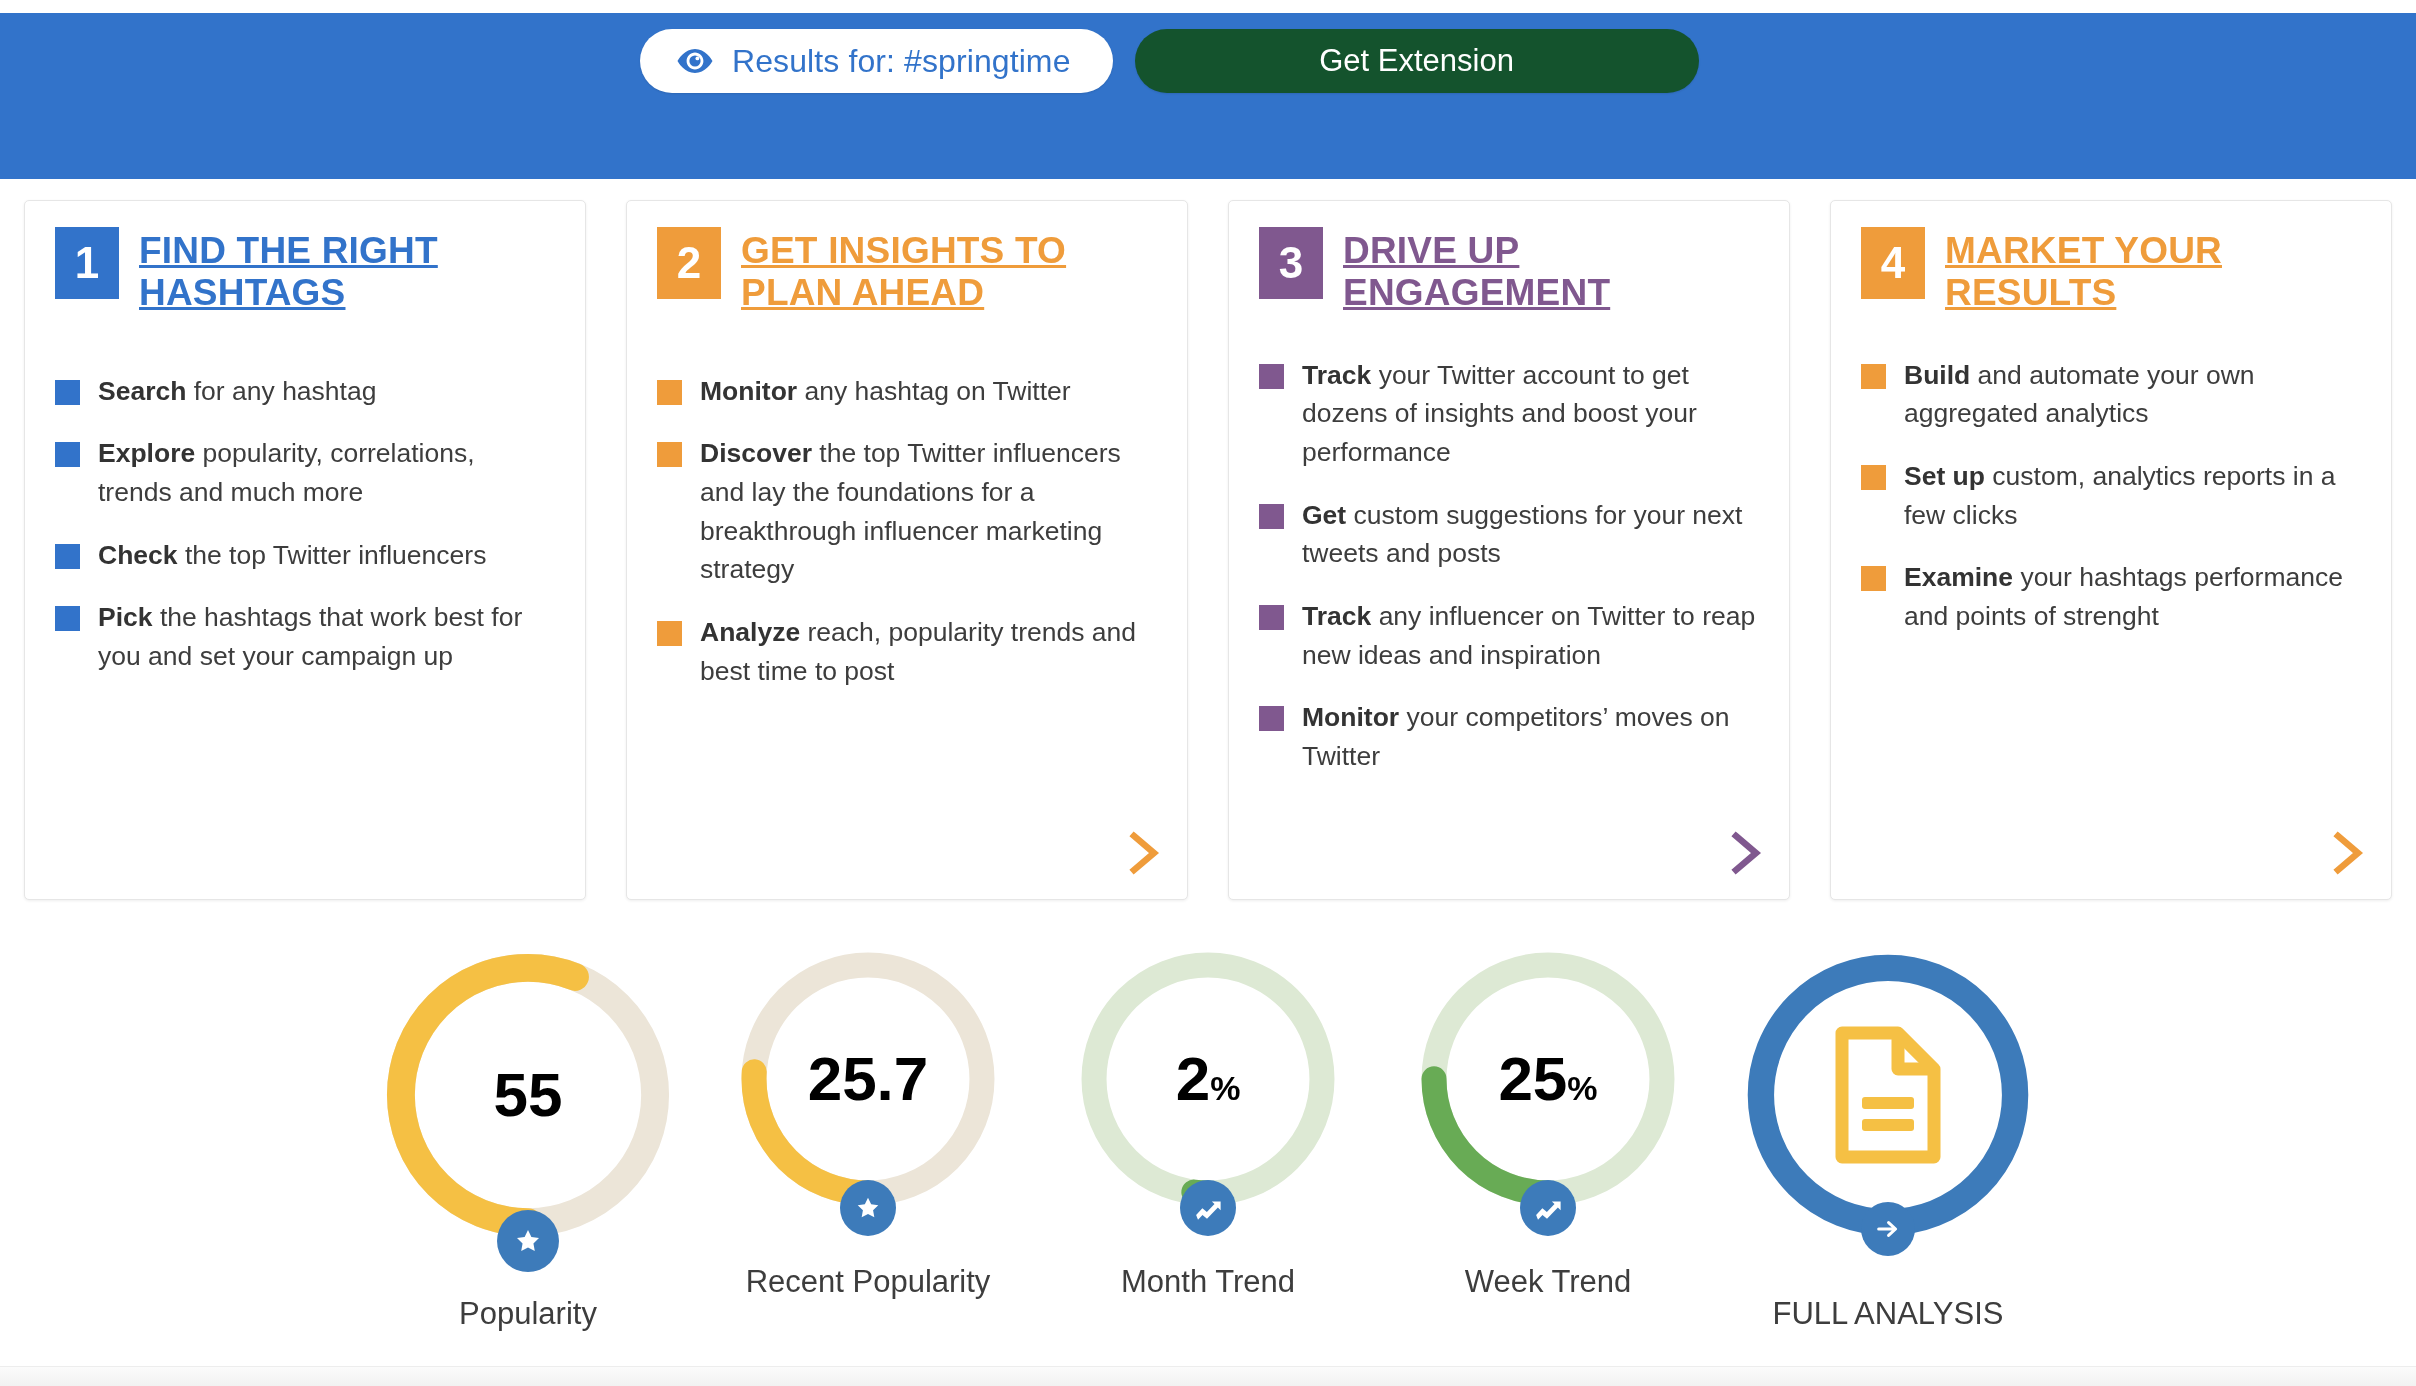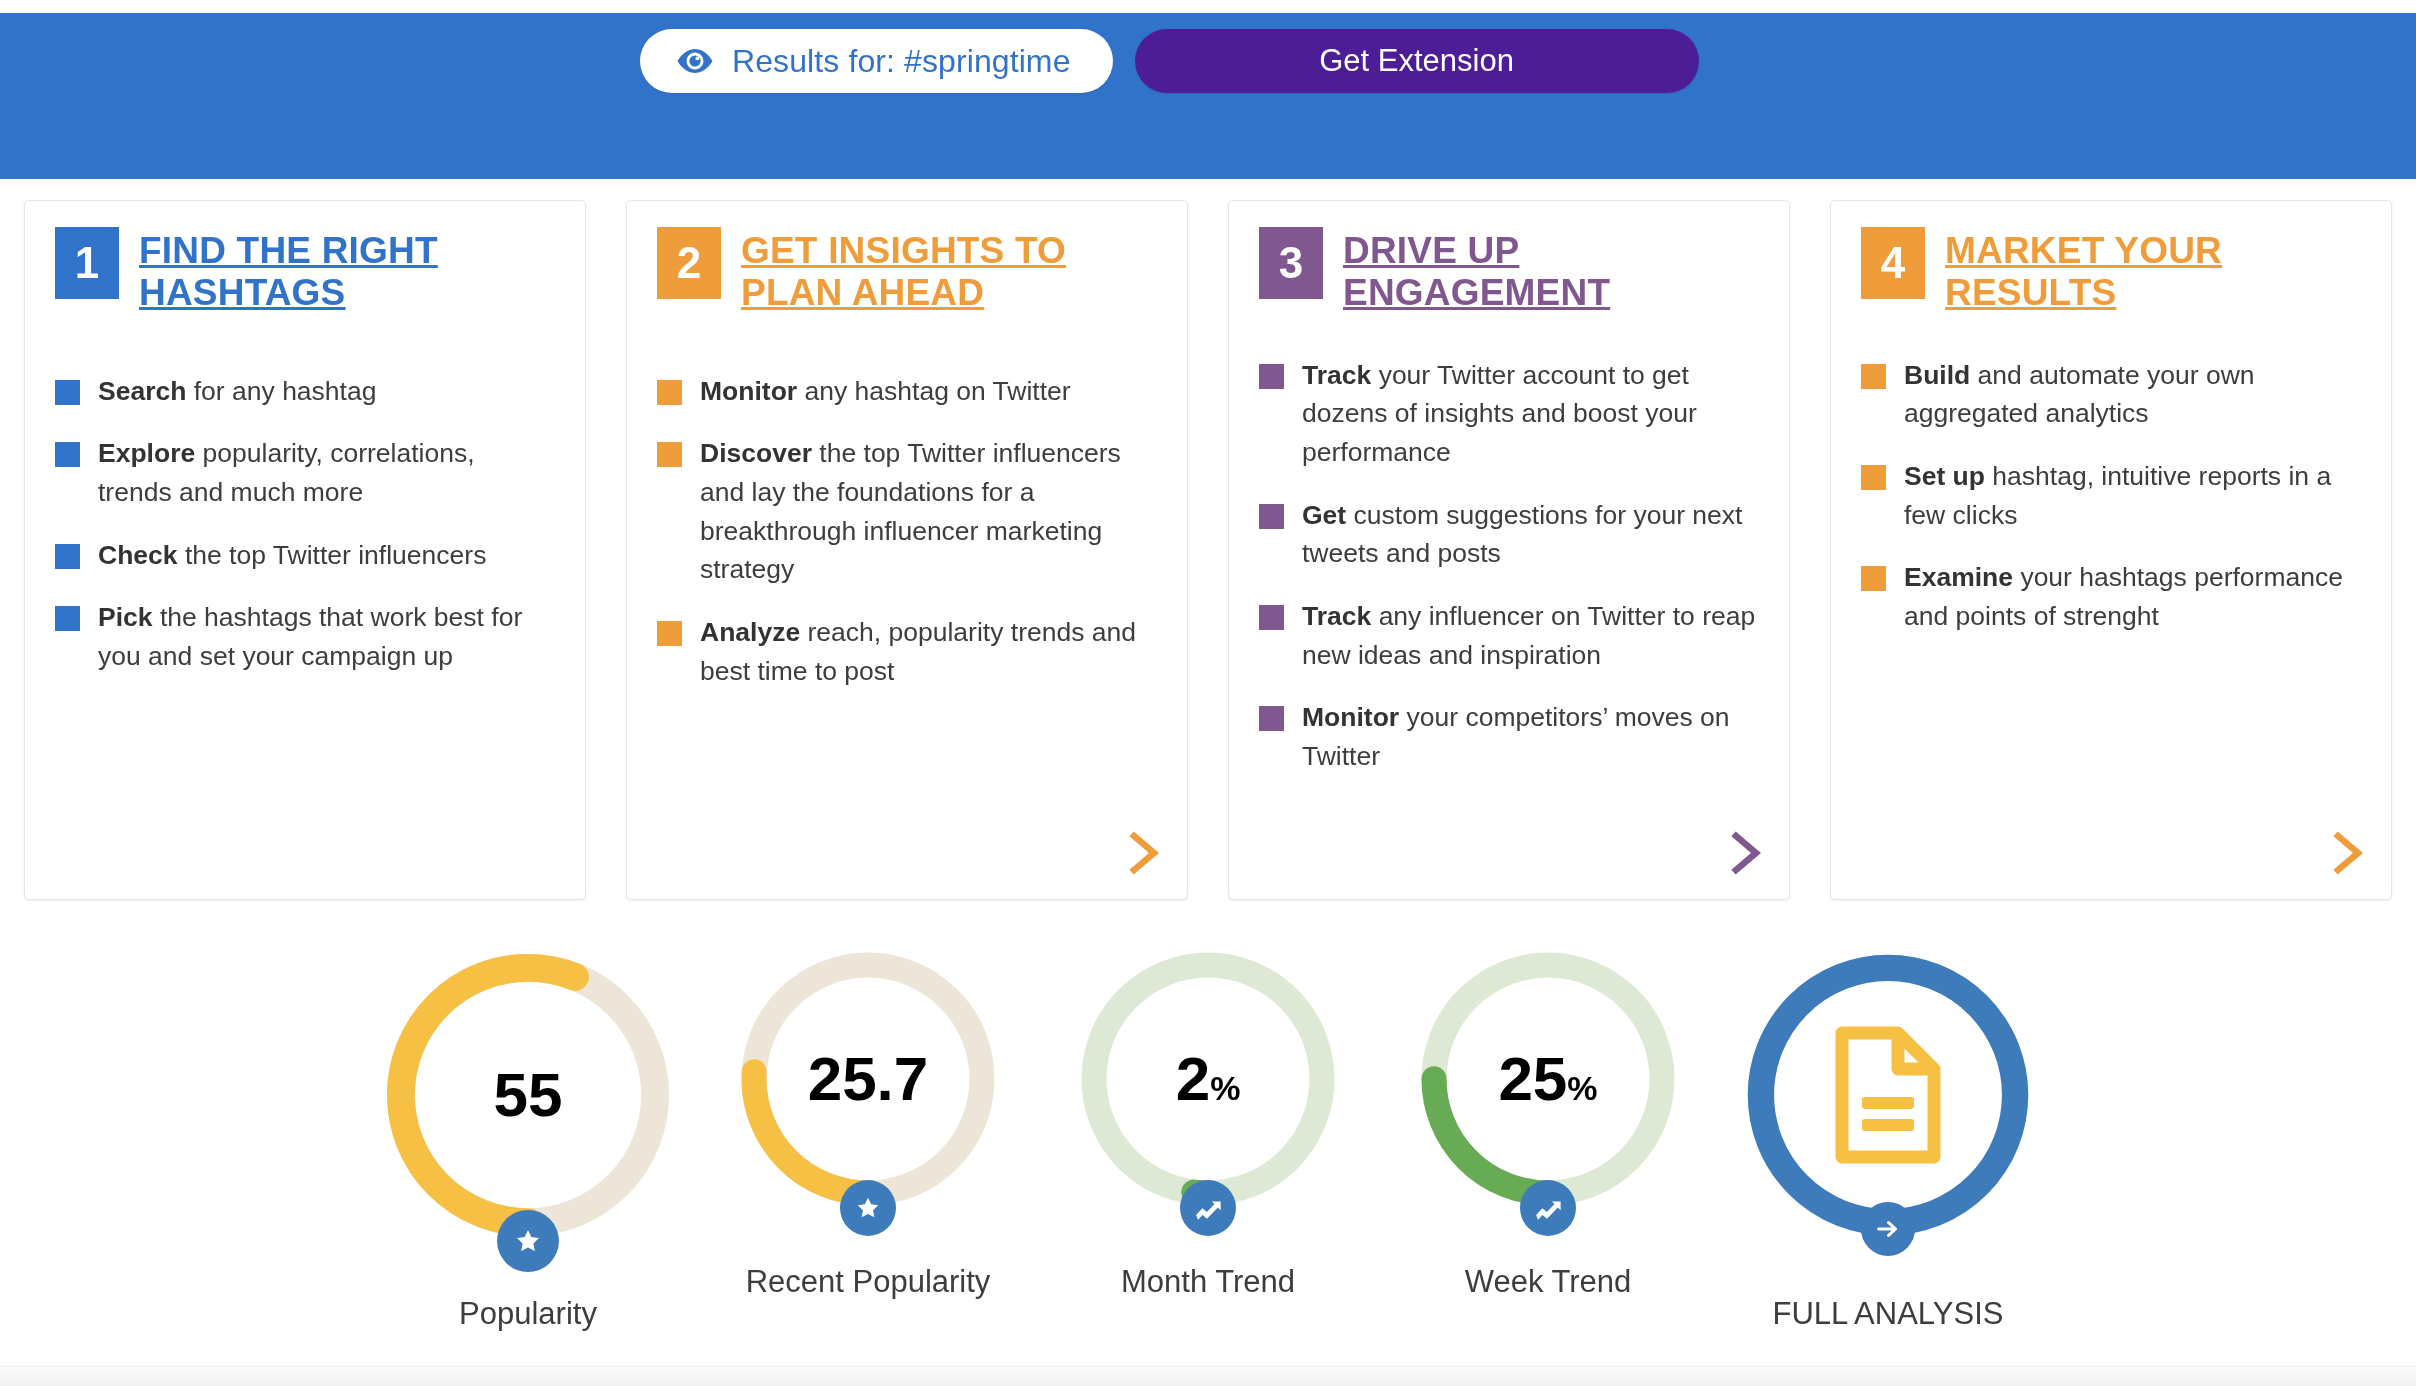--- a/index.html
+++ b/index.html
@@ -40,21 +40,21 @@
     color: #3273ca;
     font-size: 32px;
     font-weight: 400;
     letter-spacing: .1px;
     white-space: nowrap;
   }
   .eye-icon { width: 38px; height: 26px; display: block; }
   .get-ext-btn {
     height: 64px;
     min-width: 564px;
-    background: #4c1d95;
+    background: #14532d;
     border: none;
     border-radius: 34px;
     color: #ffffff;
     font-family: "Liberation Sans", sans-serif;
     font-size: 31px;
     font-weight: 400;
     cursor: pointer;
     display: flex;
     align-items: center;
     justify-content: center;
@@ -319,21 +319,21 @@
       <div class="num-box" style="background:#ef9c3b">4</div>
       <div class="card-title" style="color:#ef9c3b">MARKET YOUR RESULTS</div>
     </div>
     <ul class="bullets tight">
       <li class="bullet">
         <span class="bullet-sq" style="background:#ef9c3b"></span>
         <span class="bullet-txt"><b>Build</b><span> and automate your own aggregated analytics</span></span>
       </li>
       <li class="bullet">
         <span class="bullet-sq" style="background:#ef9c3b"></span>
-        <span class="bullet-txt"><b>Set up</b><span> hashtag, intuitive reports in a few clicks</span></span>
+        <span class="bullet-txt"><b>Set up</b><span> custom, analytics reports in a few clicks</span></span>
       </li>
       <li class="bullet">
         <span class="bullet-sq" style="background:#ef9c3b"></span>
         <span class="bullet-txt"><b>Examine</b><span> your hashtags performance and points of strenght</span></span>
       </li>
     </ul>
     <span class="card-arrow">
       <svg viewBox="0 0 34 44" aria-hidden="true">
           <polyline points="7,5 27,22 7,39" fill="none" stroke="#ef9c3b" stroke-width="6.5" stroke-linecap="square" stroke-linejoin="miter"></polyline>
         </svg>

